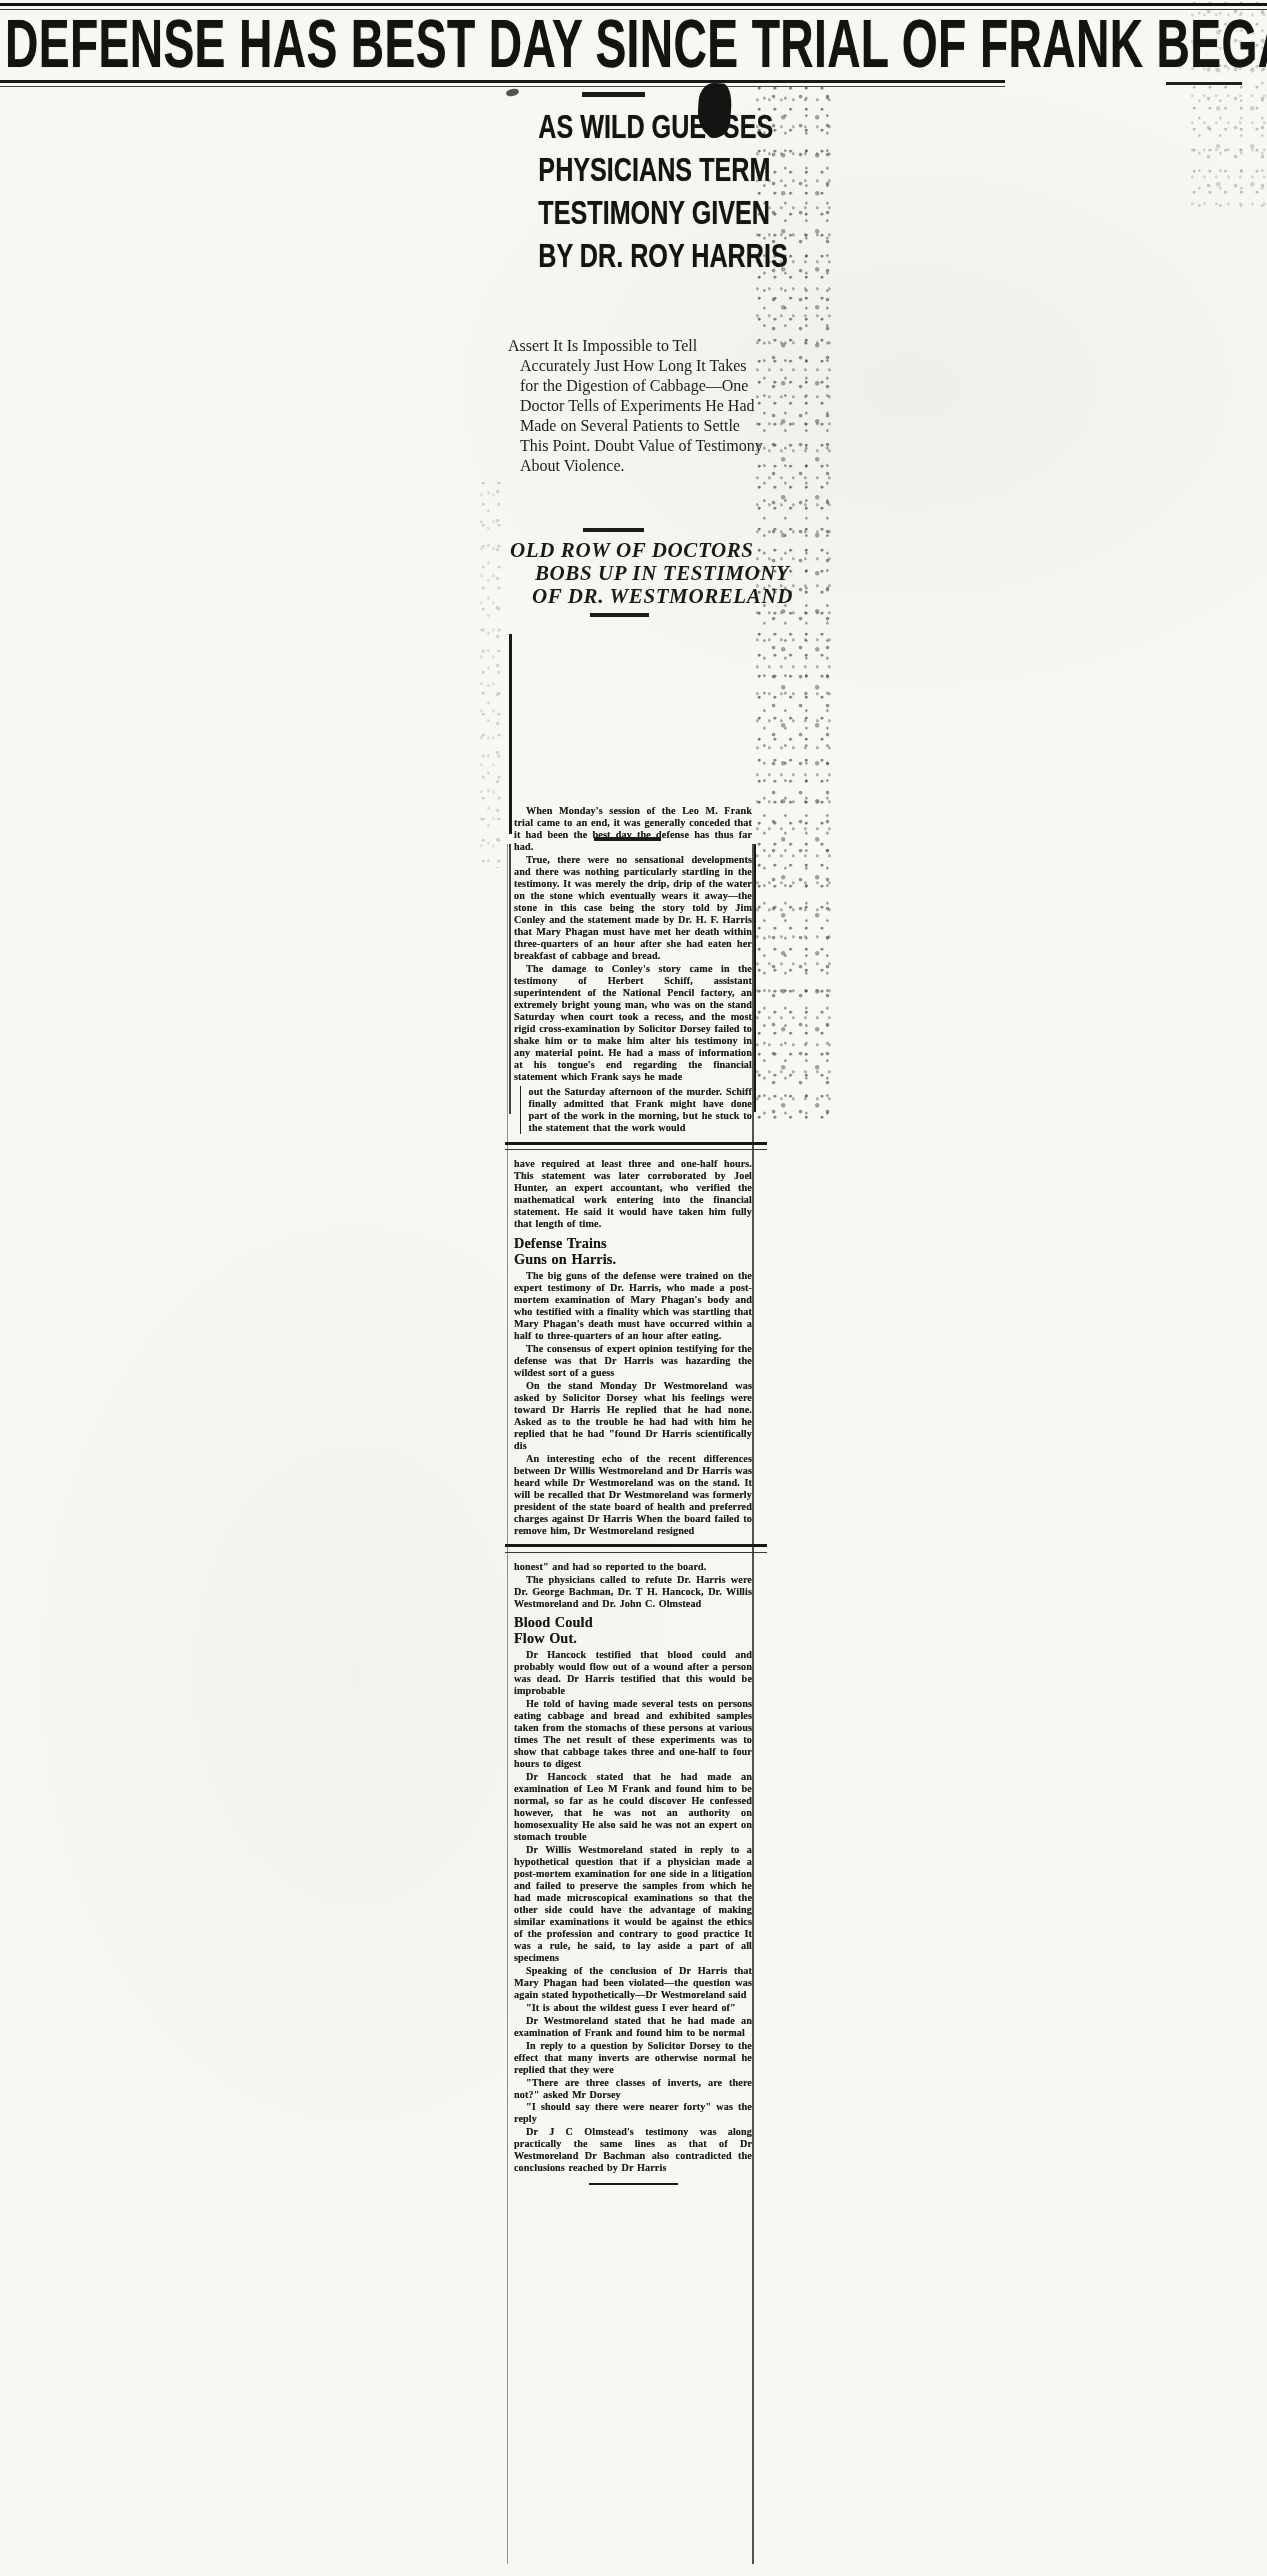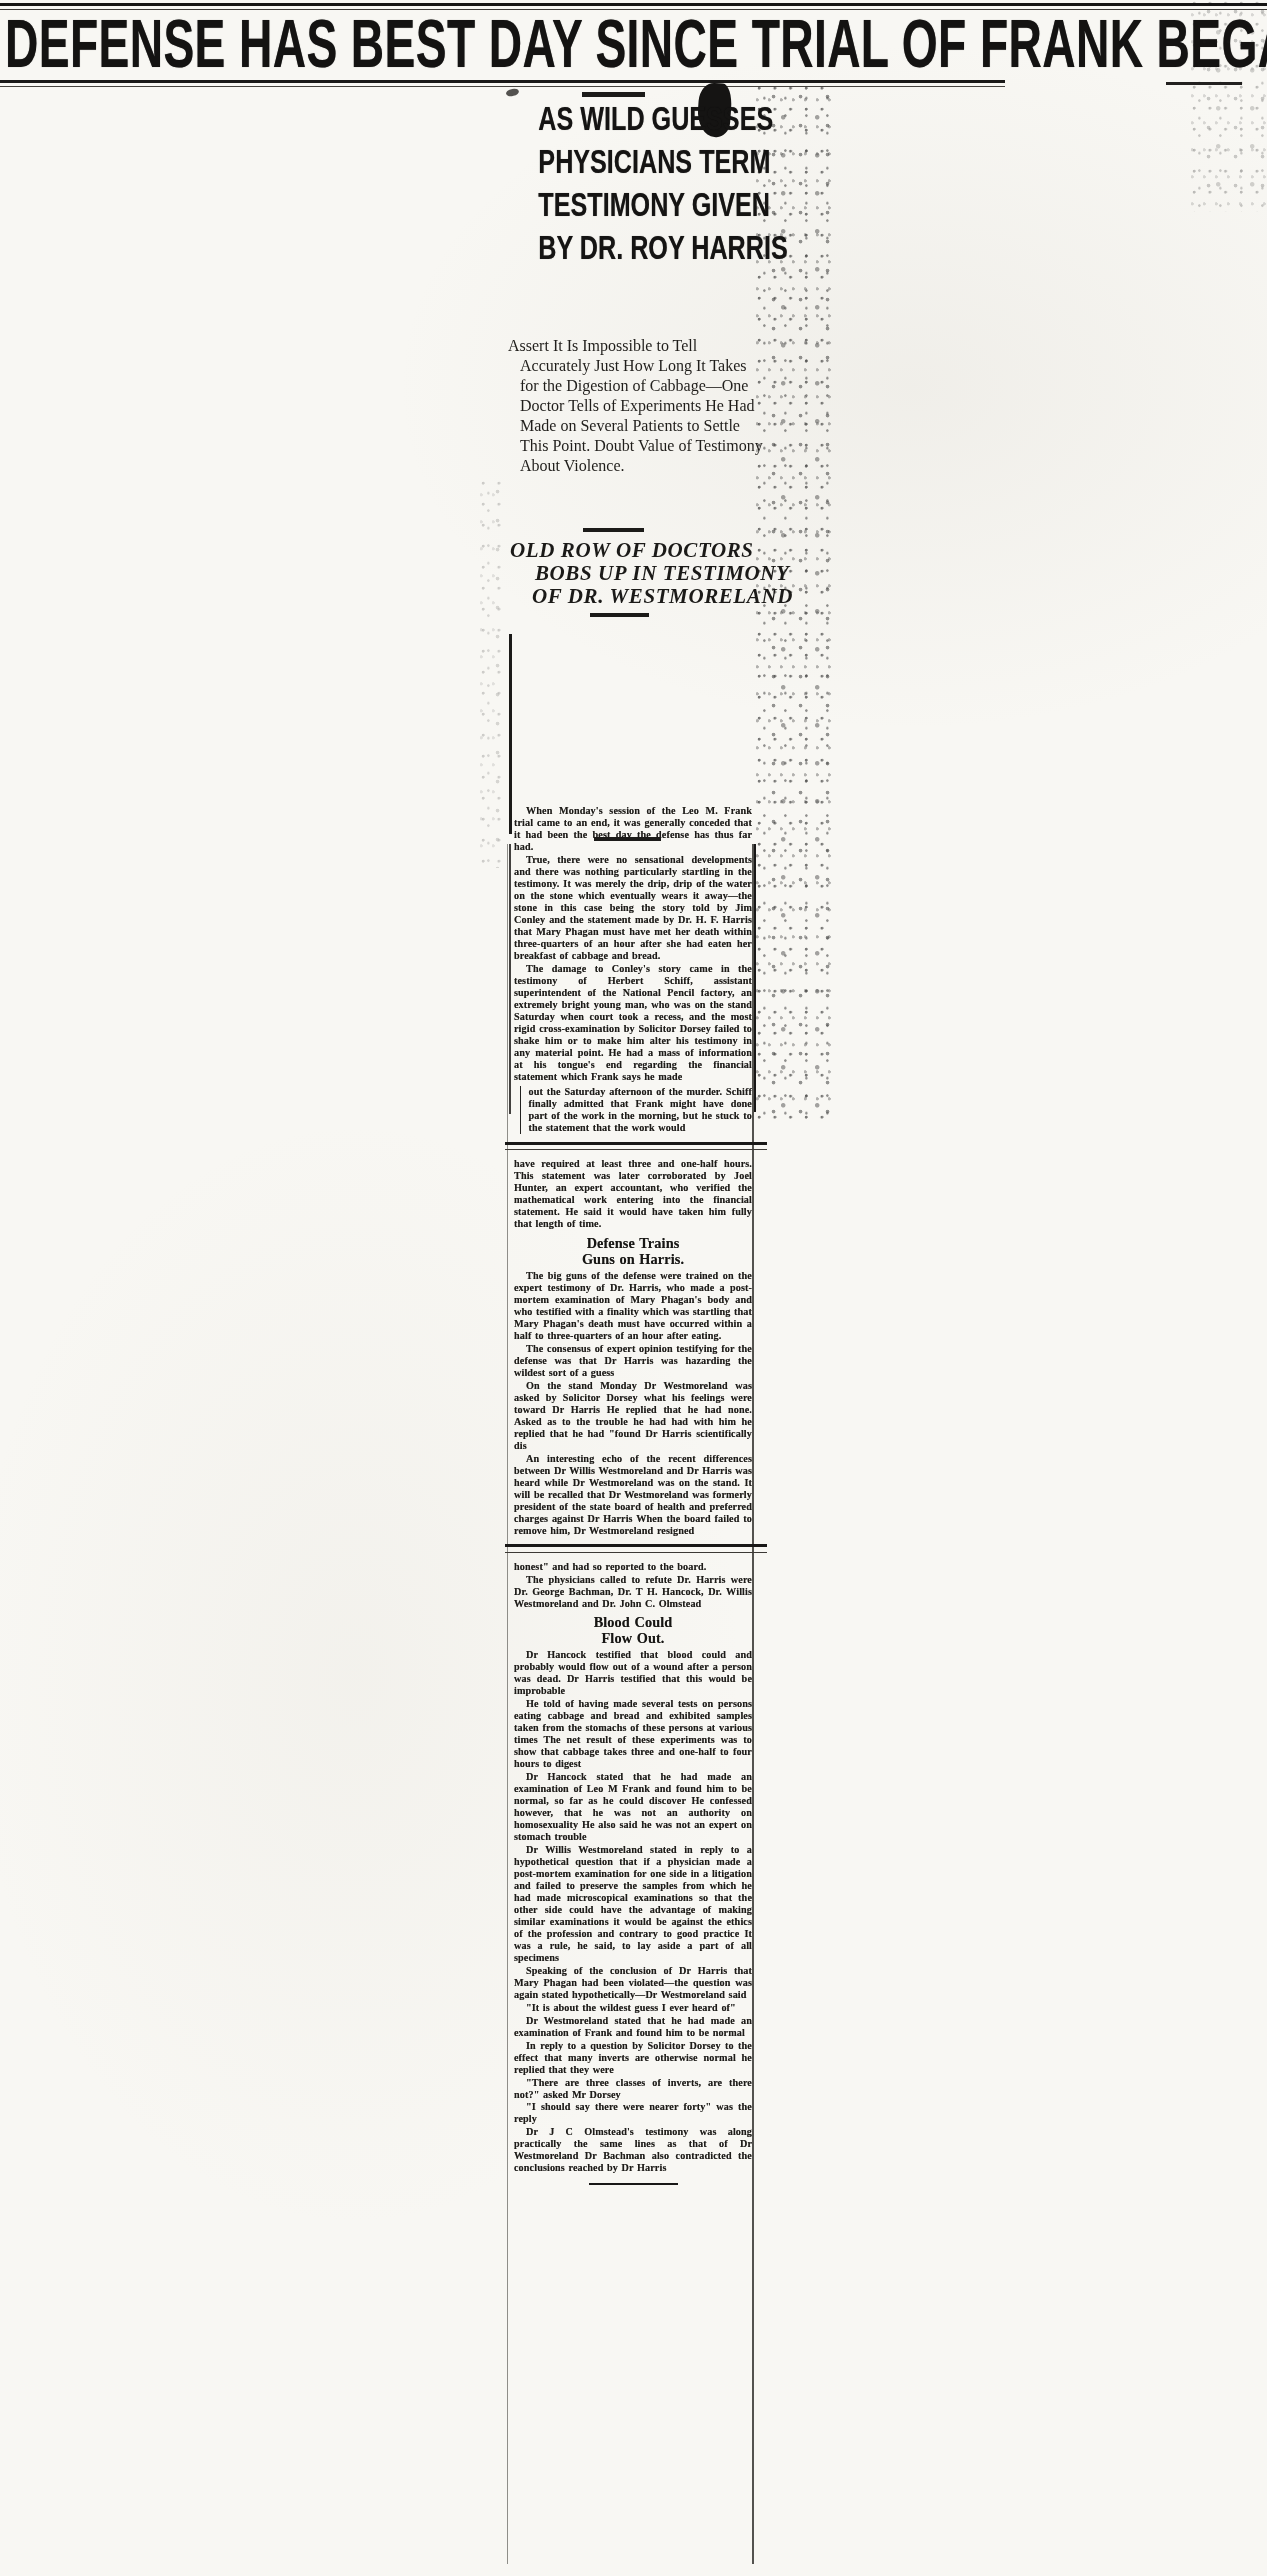--- a/index.html
+++ b/index.html
@@ -45,21 +45,21 @@
 
   
   .srule { position: absolute; height: 3.7px; background: #1c1b19; }
   .srule-kicker { left: 582px; top: 92px; width: 63px; height: 4.6px; }
   .srule-1 { left: 583px; top: 528px; width: 61px; }
   .srule-2 { left: 590px; top: 613px; width: 59px; }
   .srule-3 { left: 594px; top: 837px; width: 67px; }
 
   
   .subhead-deck {
-    position: absolute; left: 503px; top: 97px; width: 272px;
+    position: absolute; left: 503px; top: 105px; width: 272px;
     font-family: "Liberation Sans", sans-serif; font-weight: bold;
     font-size: 34px; line-height: 43px; text-align: center; color: #151413;
     text-shadow: 0 0 0.9px rgba(10,10,10,.55);
   }
   .subhead-deck .shd-line { display: block; transform: scaleX(.74); transform-origin: 50% 50%; white-space: nowrap; }
 
   
   .deck {
     position: absolute; left: 508px; width: 246px;
     font-size: 16px; line-height: 20px; font-weight: 500;
@@ -84,21 +84,21 @@
     position: absolute; left: 514px; top: 805px; width: 238px;
     font-size: 10.2px; line-height: 12px; font-weight: bold;
     text-align: justify; letter-spacing: 0.1px; word-spacing: 0.9px;
     color: #1e1c19; text-shadow: 0 0 0.5px rgba(20,20,20,.5);
   }
   .body-para { margin: 0 0 0.9px 0; text-indent: 12px; }
   .body-para.flush { text-indent: 0; }
   .body-para.inset { margin-left: 5.5px; border-left: 1.8px solid #232220; padding-left: 8px; margin-top: 3.7px; margin-bottom: 1.8px; }
   .body-subhead {
     margin: 5.5px 0 2.8px 0; font-size: 14.3px; line-height: 15.7px;
-    font-weight: bold; text-indent: 0; text-align: center; color: #171614;
+    font-weight: bold; text-indent: 0; text-align: left; color: #171614;
   }
   .rule-double { margin: 7.4px 0 8.3px -9.2px; width: calc(100% + 24px); }
   .rule-double .r-thick { height: 2.8px; background: #191817; }
   .rule-double .r-thin { height: 0.9px; background: #3c3935; margin-top: 4.6px; }
   .rule-end { width: 89px; height: 2.8px; background: #191817; margin: 8.3px auto 0 auto; }
 
   
   .vrule-left  { position: absolute; left: 507px; top: 844px; width: 0.9px; height: 1720px; background: #4a4742; opacity: .6; }
   .vrule-left-b{ position: absolute; left: 509px; top: 844px; width: 1.8px; height: 270px; background: #23211f; opacity: .85; }
   .vrule-right { position: absolute; left: 752px; top: 844px; width: 1.8px; height: 1720px; background: #2b2926; opacity: .8; }

